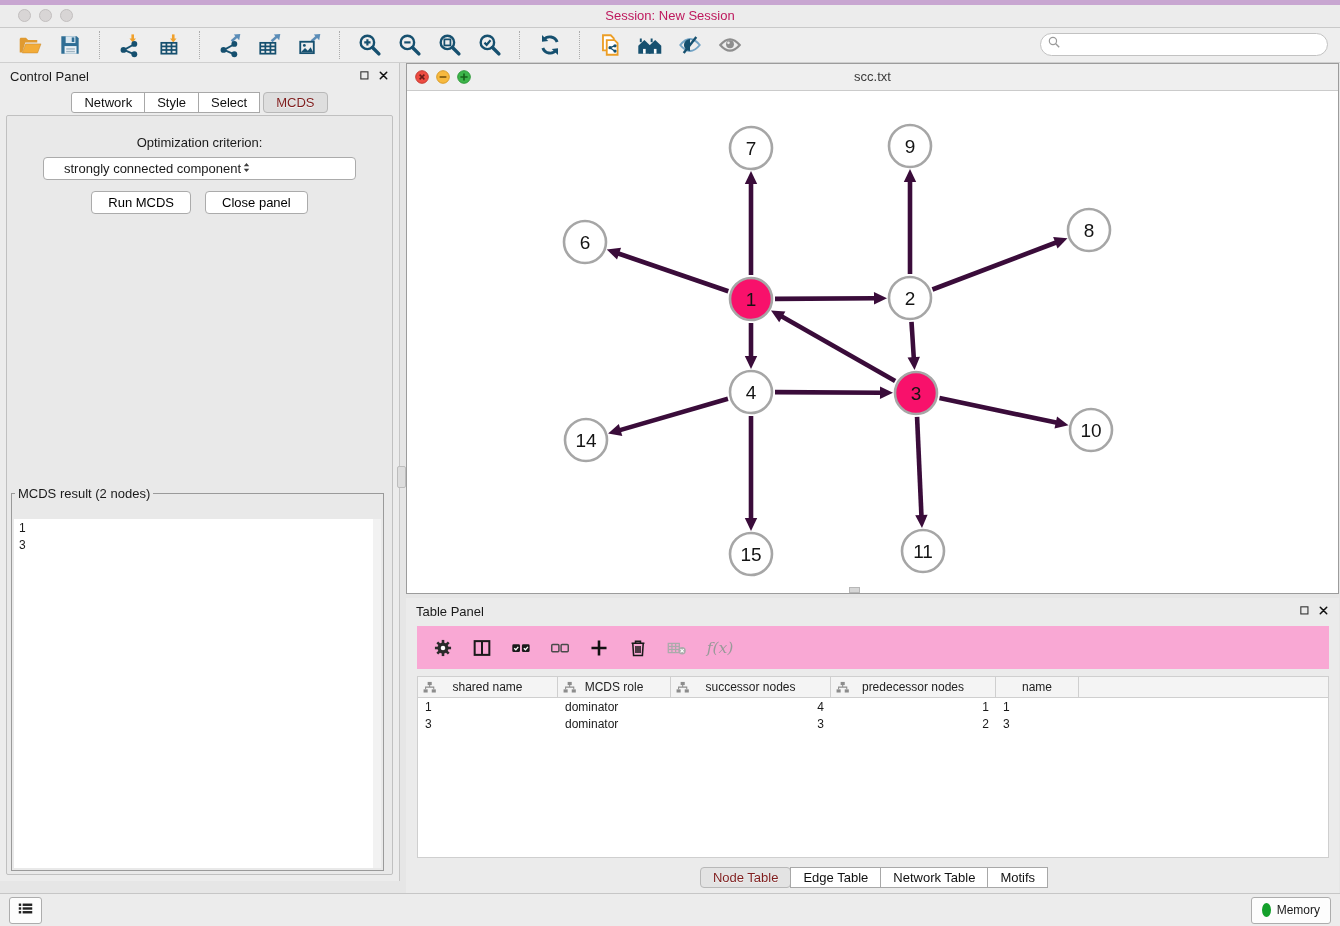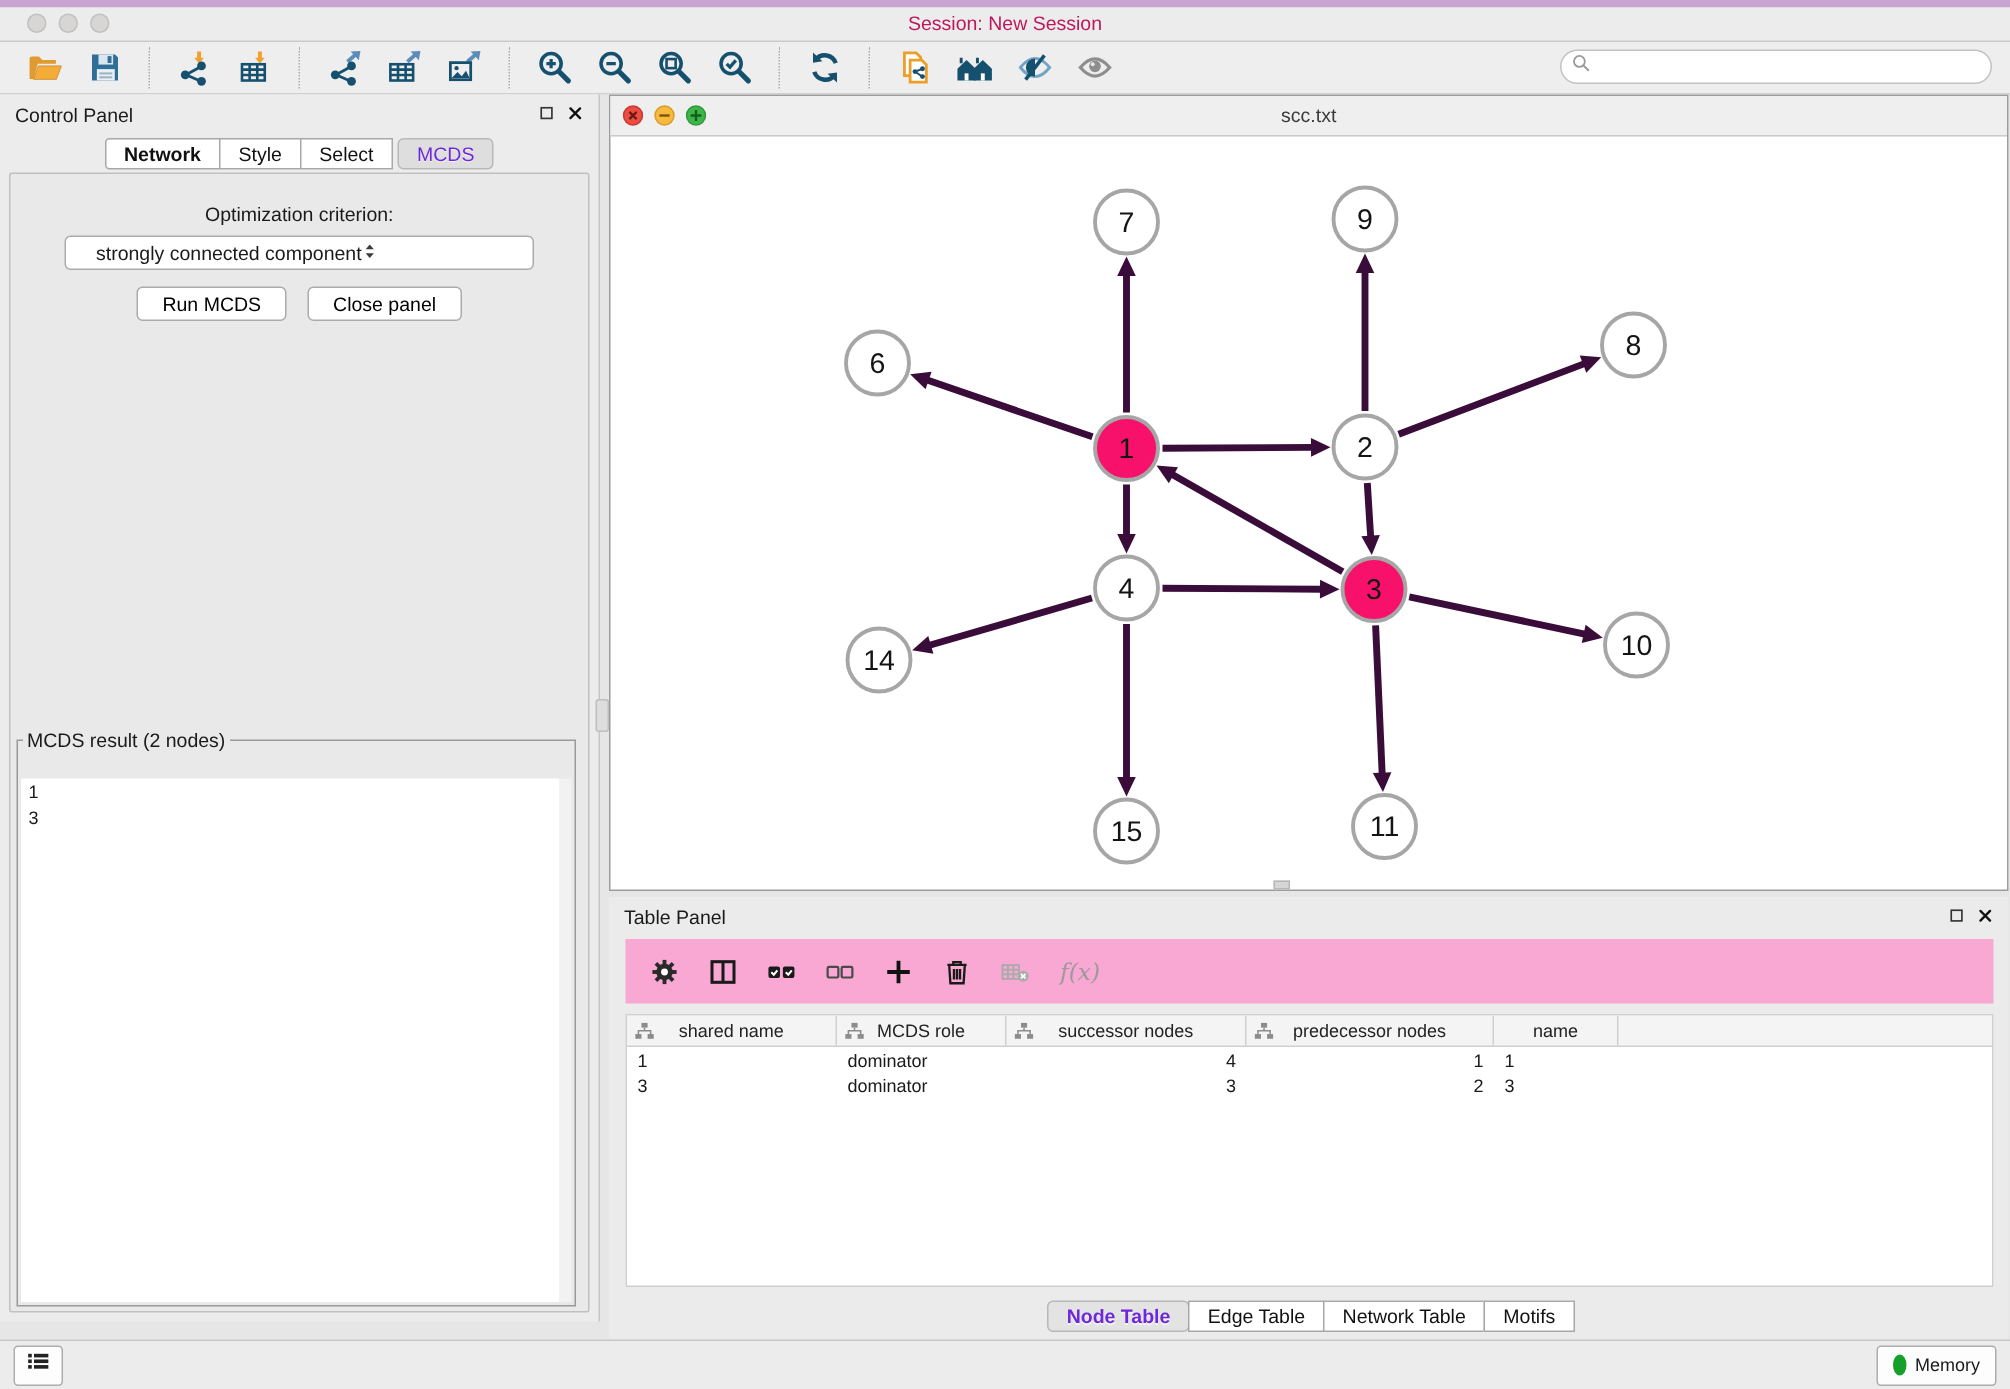--- a/index.html
+++ b/index.html
@@ -28,22 +28,22 @@
   .main{position:absolute;top:63px;left:0;right:0;bottom:33px;background:#E6E6E6;}
   
   .control-panel{position:absolute;left:0;top:0;width:400px;height:818px;background:#ECECEC;
                  border-right:1px solid #C6C6C6;box-sizing:border-box;}
   .panel-header{height:26px;display:flex;align-items:center;padding:0 10px;font-size:13px;}
   .ph-icons{margin-left:auto;display:flex;gap:8px;align-items:center;}
   .ph-icons svg{width:11px;height:11px;cursor:pointer;}
   .cp-tabs{display:flex;justify-content:center;position:relative;z-index:2;margin-top:3px;}
   .tab{font-size:13px;padding:2px 12px;background:#FFF;border:1px solid #A8A8A8;margin-left:-1px;
        color:#111;cursor:pointer;white-space:nowrap;}
-  .tab:first-child{border-radius:3px 0 0 3px;margin-left:0;font-weight:bold;}
-  .tab.selected{background:#DEDEDE;color:#6d28d9;border-color:#B8B8B8;border-radius:4px;margin-left:3px;
+  .tab:first-child{border-radius:3px 0 0 3px;margin-left:0;}
+  .tab.selected{background:#DEDEDE;color:#7f1d1d;border-color:#B8B8B8;border-radius:4px;margin-left:3px;
                 text-shadow:0 1px 0 #F4F4F4;}
   .cp-body{position:absolute;left:6px;right:6px;top:52px;bottom:6px;background:#E9E9E9;
            border:1px solid #C0C0C0;border-radius:2px;}
   .opt-label{position:absolute;top:19px;width:100%;text-align:center;font-size:13px;}
   .criterion-select{position:absolute;top:41px;left:36px;right:36px;height:23px;background:#FFF;
                     border:1px solid #ABABAB;border-radius:4px;display:flex;align-items:center;
                     padding:0 20px;font-size:13px;cursor:pointer;box-sizing:border-box;}
   .criterion-select svg{margin-left:auto;width:11px;height:15px;}
   .btn-row{position:absolute;top:75px;width:100%;display:flex;justify-content:center;gap:14px;}
   .btn{height:23px;padding:0 16px;font-size:13px;background:#FFF;border:1px solid #ABABAB;

